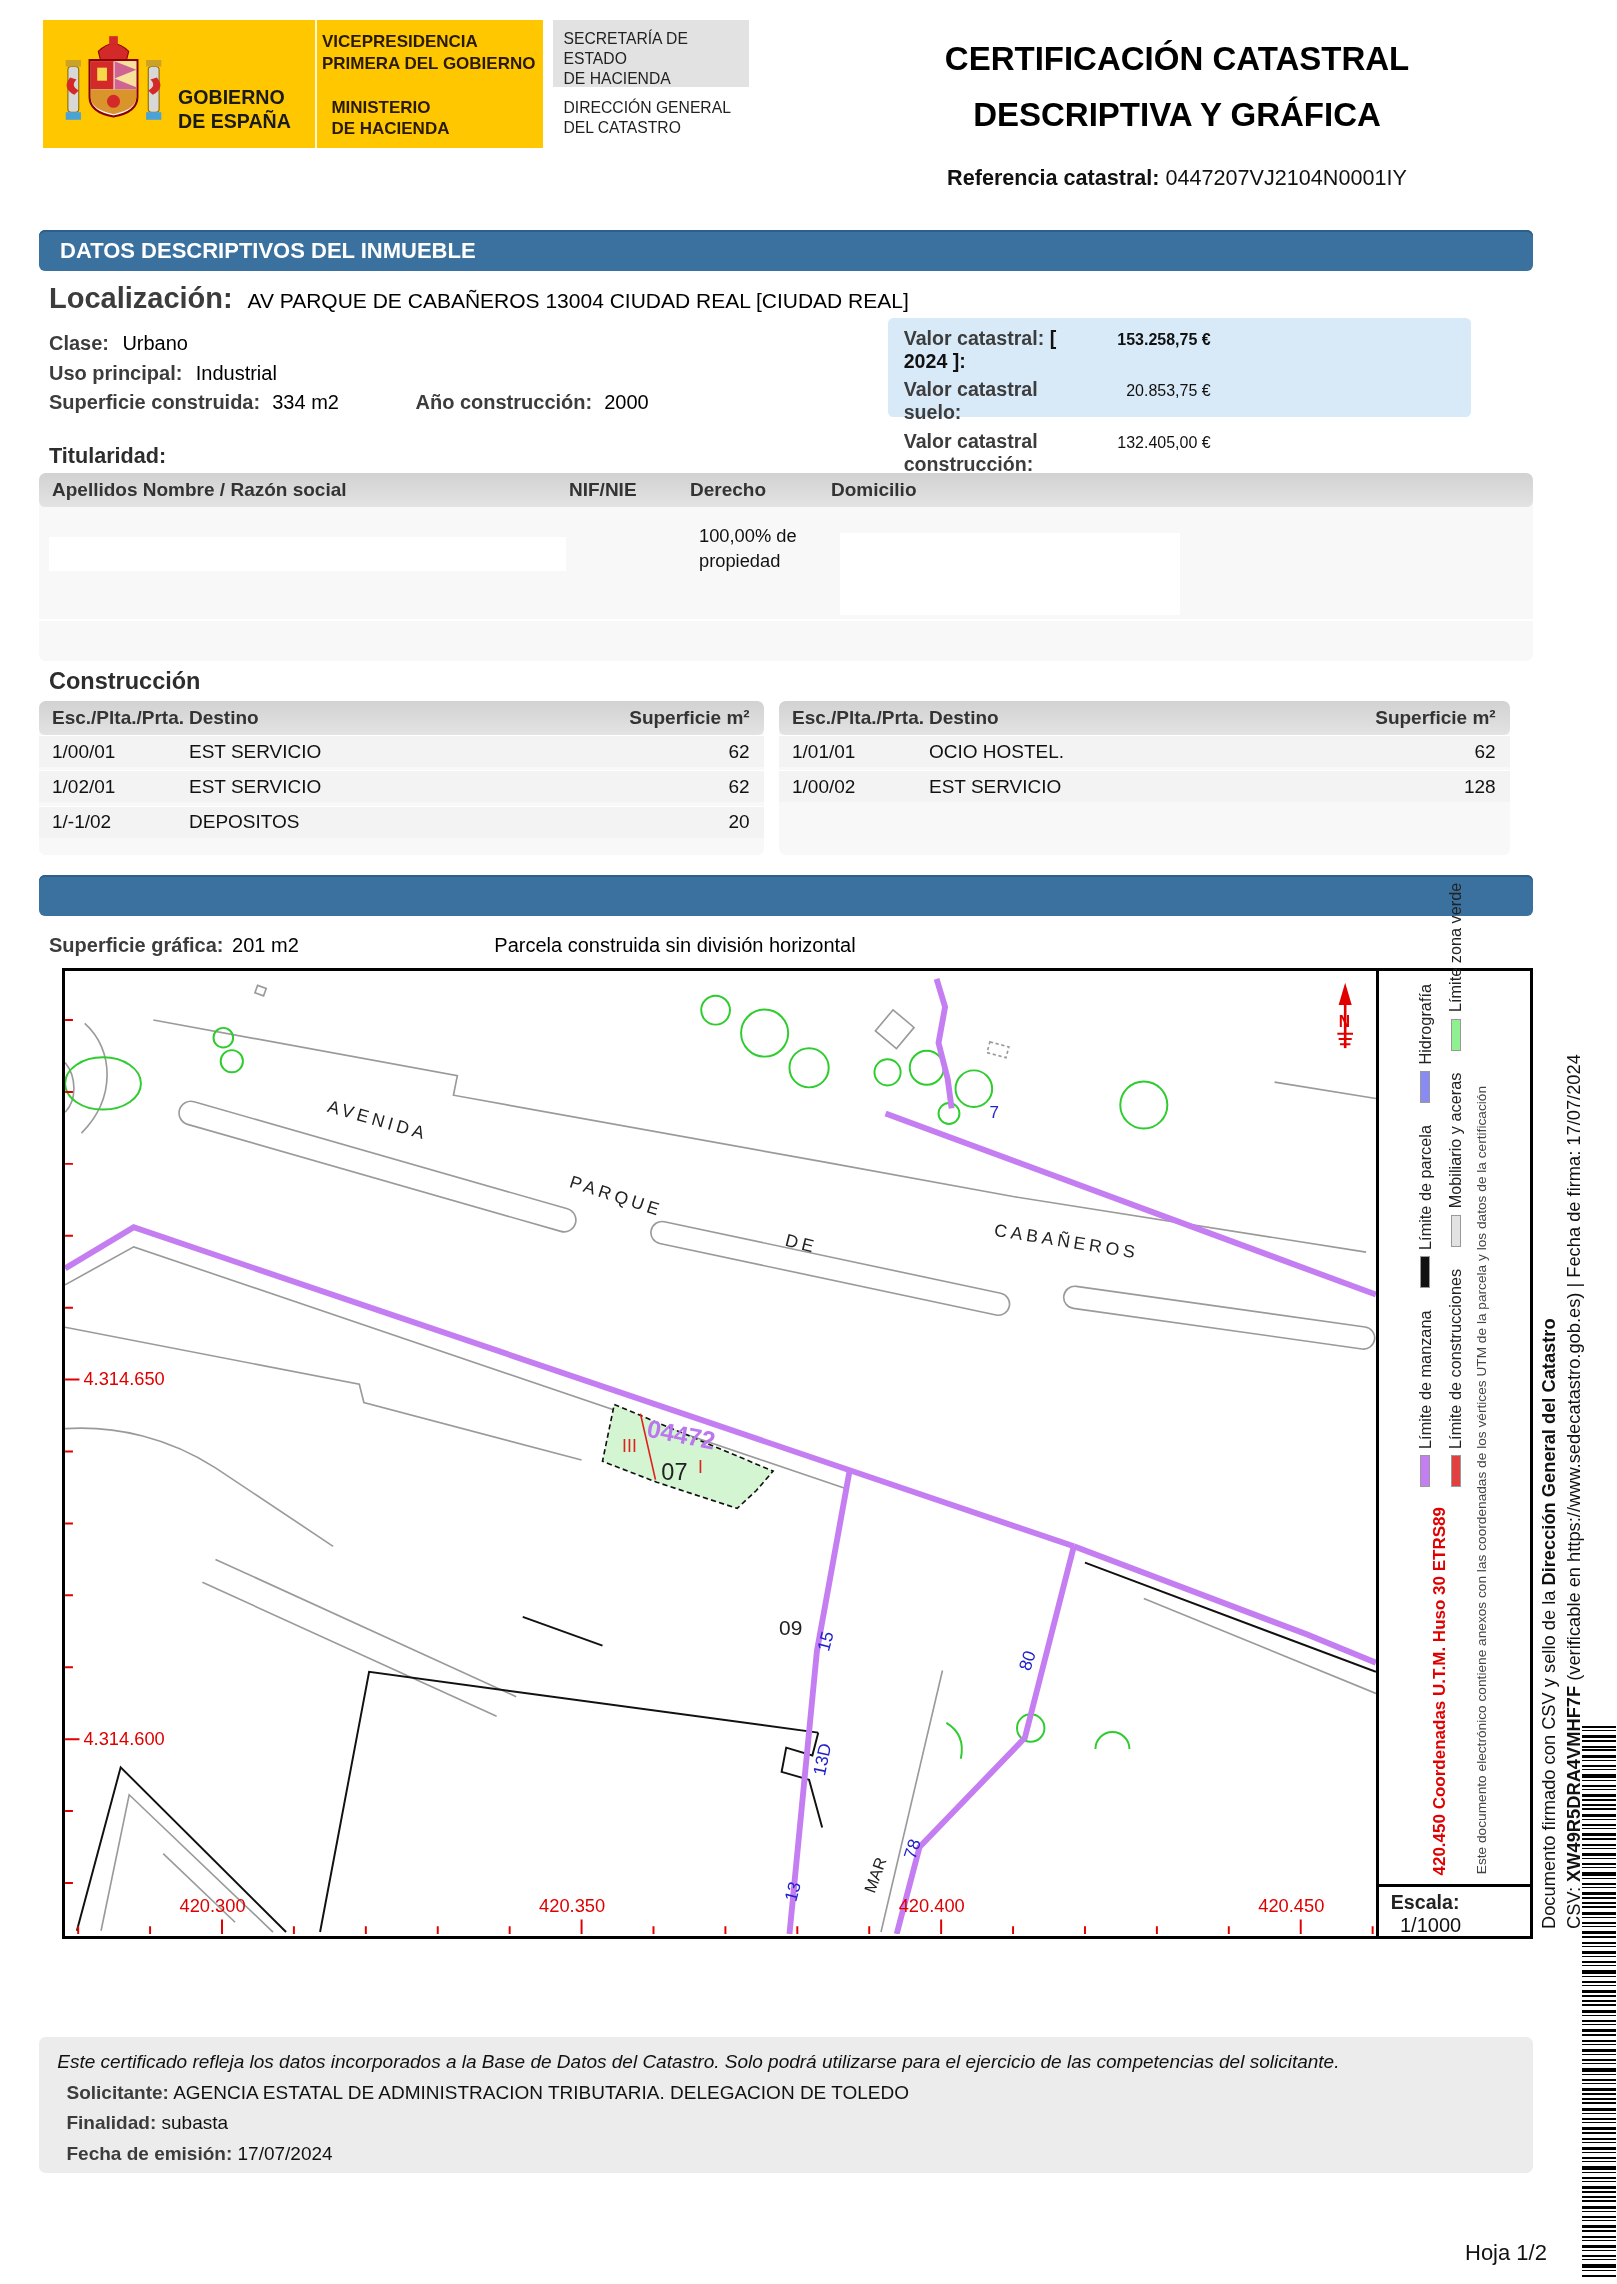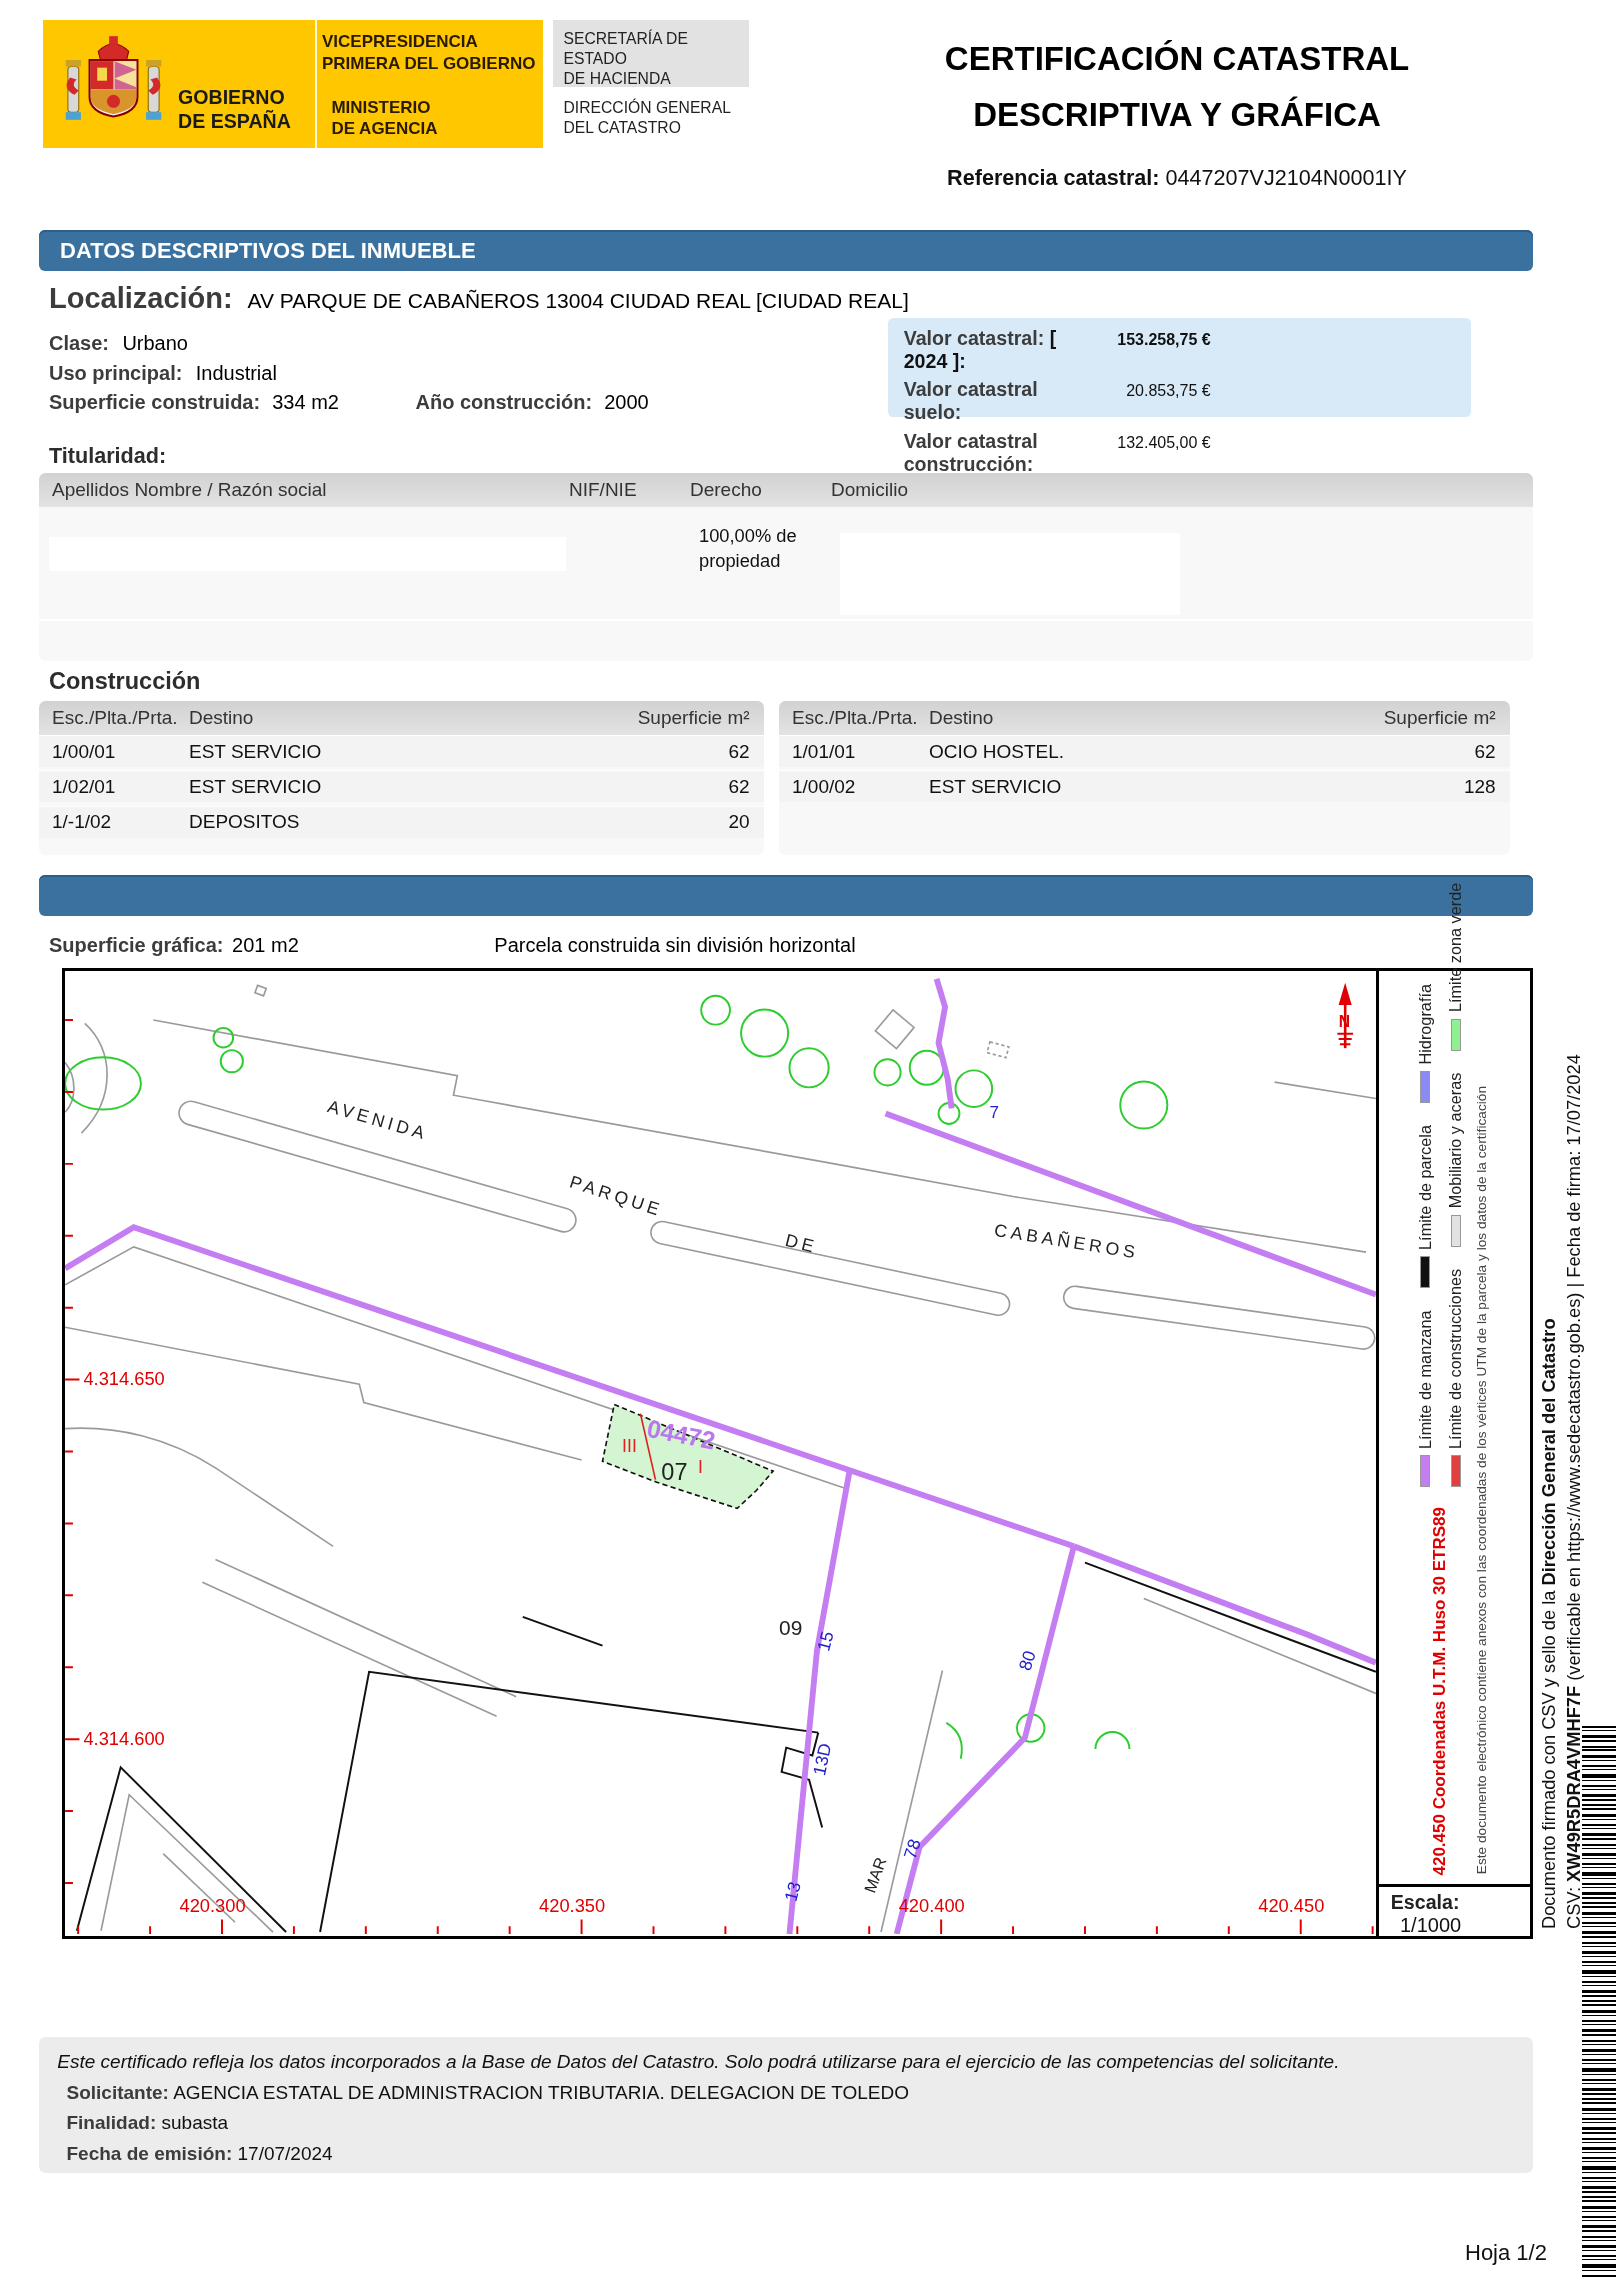--- a/index.html
+++ b/index.html
@@ -24,21 +24,21 @@
   
   .lbl{font-weight:bold;color:#3c3c3c;}
   .val{color:#000;}
   .fs31{font-size:20px;}
   .valor-box{left:888px;top:318px;width:583px;height:99px;background:#d8eaf8;border-radius:5.2px;padding:9.2px 0 0 15.7px;box-sizing:border-box;}
   .valor-row{display:flex;width:307px;align-items:baseline;margin-bottom:5.2px;}
   .valor-row .vl{flex:1;font-weight:bold;color:#3c3c3c;font-size:19.6px;}
   .valor-row .vv{width:131px;text-align:right;font-size:16px;}
   
   .tbl{background:#f8f8f8;border-radius:6.5px;overflow:hidden;}
-  .tbl-head{background:linear-gradient(#d2d2d2,#e3e3e3);height:34px;display:flex;align-items:center;font-weight:normal;color:#333;font-size:19px;}
+  .tbl-head{background:linear-gradient(#d2d2d2,#e3e3e3);height:34px;display:flex;align-items:center;font-weight:bold;color:#333;font-size:19px;border-radius:6px;}
   .c-row{height:31px;display:flex;align-items:center;font-size:19px;background:#f3f3f3;margin-bottom:3.3px;border-top:0.7px solid #fff;}
   
   .map-wrap{left:62px;top:968px;width:1471px;height:971px;border:3.9px solid #000;box-sizing:border-box;display:flex;background:#fff;}
   .map-area{width:1311px;height:100%;position:relative;}
   .side-bar{width:156px;height:100%;border-left:3.9px solid #000;box-sizing:border-box;position:relative;background:#fff;}
   .legend-rot{position:absolute;left:1.3px;top:911px;width:902px;height:145px;transform:rotate(-90deg);transform-origin:0 0;display:flex;flex-direction:column;justify-content:center;gap:9.2px;}
   .legend-top{display:flex;align-items:center;gap:19.6px;padding-left:6.5px;}
   .coords-note{color:#e00000;font-weight:bold;font-size:17px;white-space:nowrap;}
   .legend-grid{display:flex;flex-direction:column;gap:11.8px;}
   .legend-row{display:flex;gap:22px;}
@@ -87,21 +87,21 @@
       <path d="M88 40 q8 10 -4 16 l-4 -4 q8 -4 2 -10 z" fill="#d42929"></path>
     </svg>
     <div class="abs gov-title prelines" style="left:135px;top:65px">GOBIERNO
 DE ESPAÑA</div>
   </div>
   <div class="gov-divider"></div>
   <div class="gov-right">
     <div class="abs gov-sub prelines" style="left:5px;top:11.8px">VICEPRESIDENCIA
 PRIMERA DEL GOBIERNO</div>
     <div class="abs gov-sub prelines" style="left:14.4px;top:77px">MINISTERIO
-DE AGENCIA</div>
+DE HACIENDA</div>
   </div>
 </div>
 <div class="abs sec-box prelines">SECRETARÍA DE ESTADO
 DE HACIENDA</div>
 <div class="abs dir-box prelines">DIRECCIÓN GENERAL
 DEL CATASTRO</div>
 <div class="abs doc-title">
   <span class="prelines">CERTIFICACIÓN CATASTRAL</span><br>
   <span class="prelines">DESCRIPTIVA Y GRÁFICA</span>
 </div>

